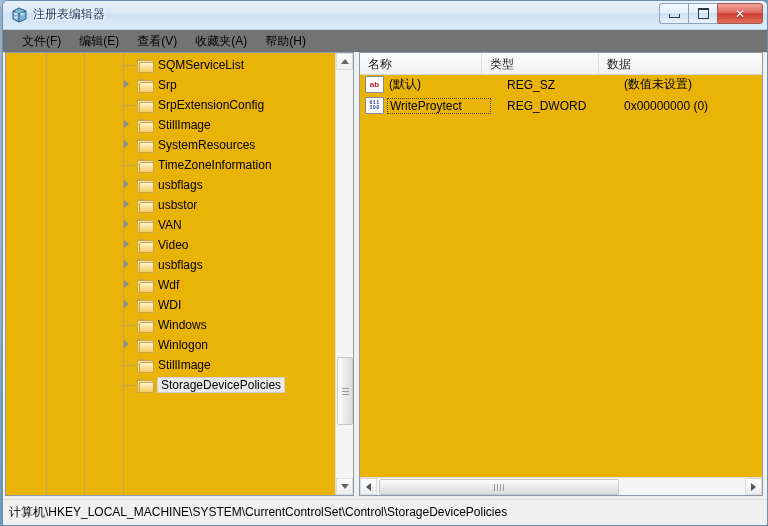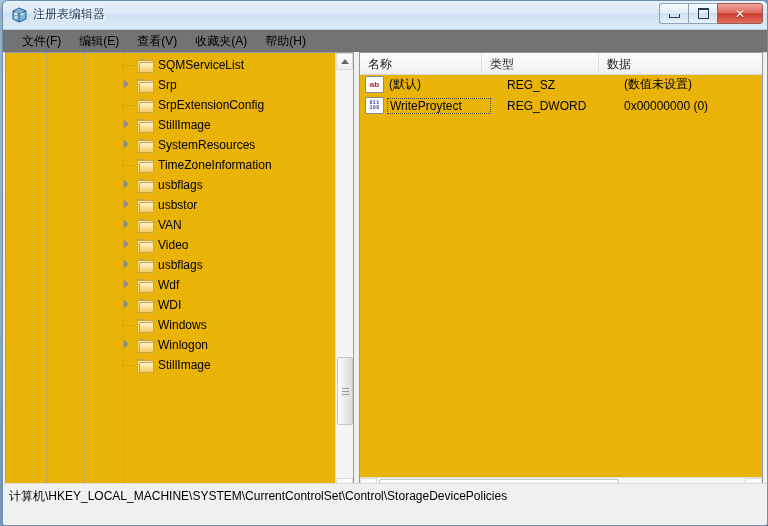--- a/index.html
+++ b/index.html
@@ -199,21 +199,21 @@
     position:absolute;top:1px;height:14px;
     background:linear-gradient(to bottom,#fdfdfd,#eaeaea,#dcdcdc);
     border:1px solid #c6c6c6;border-radius:2px;
     display:flex;align-items:center;justify-content:center;
   }
   .hgrip{display:flex;}
   .hgrip i{display:block;width:1px;height:7px;background:#9a9a9a;margin:0 1px;}
 
   
   .statusbar{
-    position:absolute;left:0;bottom:16px;width:100%;height:25px;
+    position:absolute;left:0;bottom:0;width:100%;height:25px;
     background:#f0f0f0;border-top:1px solid #dcdcdc;
     display:flex;align-items:center;
   }
   .status-text{
     font-size:12px;color:#000;padding-left:6px;white-space:nowrap;
   }
 </style>
 </head>
 <body>
 
@@ -398,20 +398,29 @@
             </div>
             <div class="trow">
               <div class="tdash"></div>
               <div class="folder">
                 <span class="tab"></span>
                 <span class="back"></span>
                 <span class="front"></span>
               </div>
               <span class="tlabel">StillImage</span>
             </div>
+            <div class="trow selected">
+              <div class="tdash"></div>
+              <div class="folder">
+                <span class="tab"></span>
+                <span class="back"></span>
+                <span class="front"></span>
+              </div>
+              <span class="tlabel">StorageDevicePolicies</span>
+            </div>
           </div>
       </div>
 
       <div class="vscroll">
         <div class="vs-btn vs-up">
           <div class="tri-up"></div>
         </div>
         <div class="vs-thumb" style="top:304px;height:66px;">
           <div class="grip">
               <i></i>

